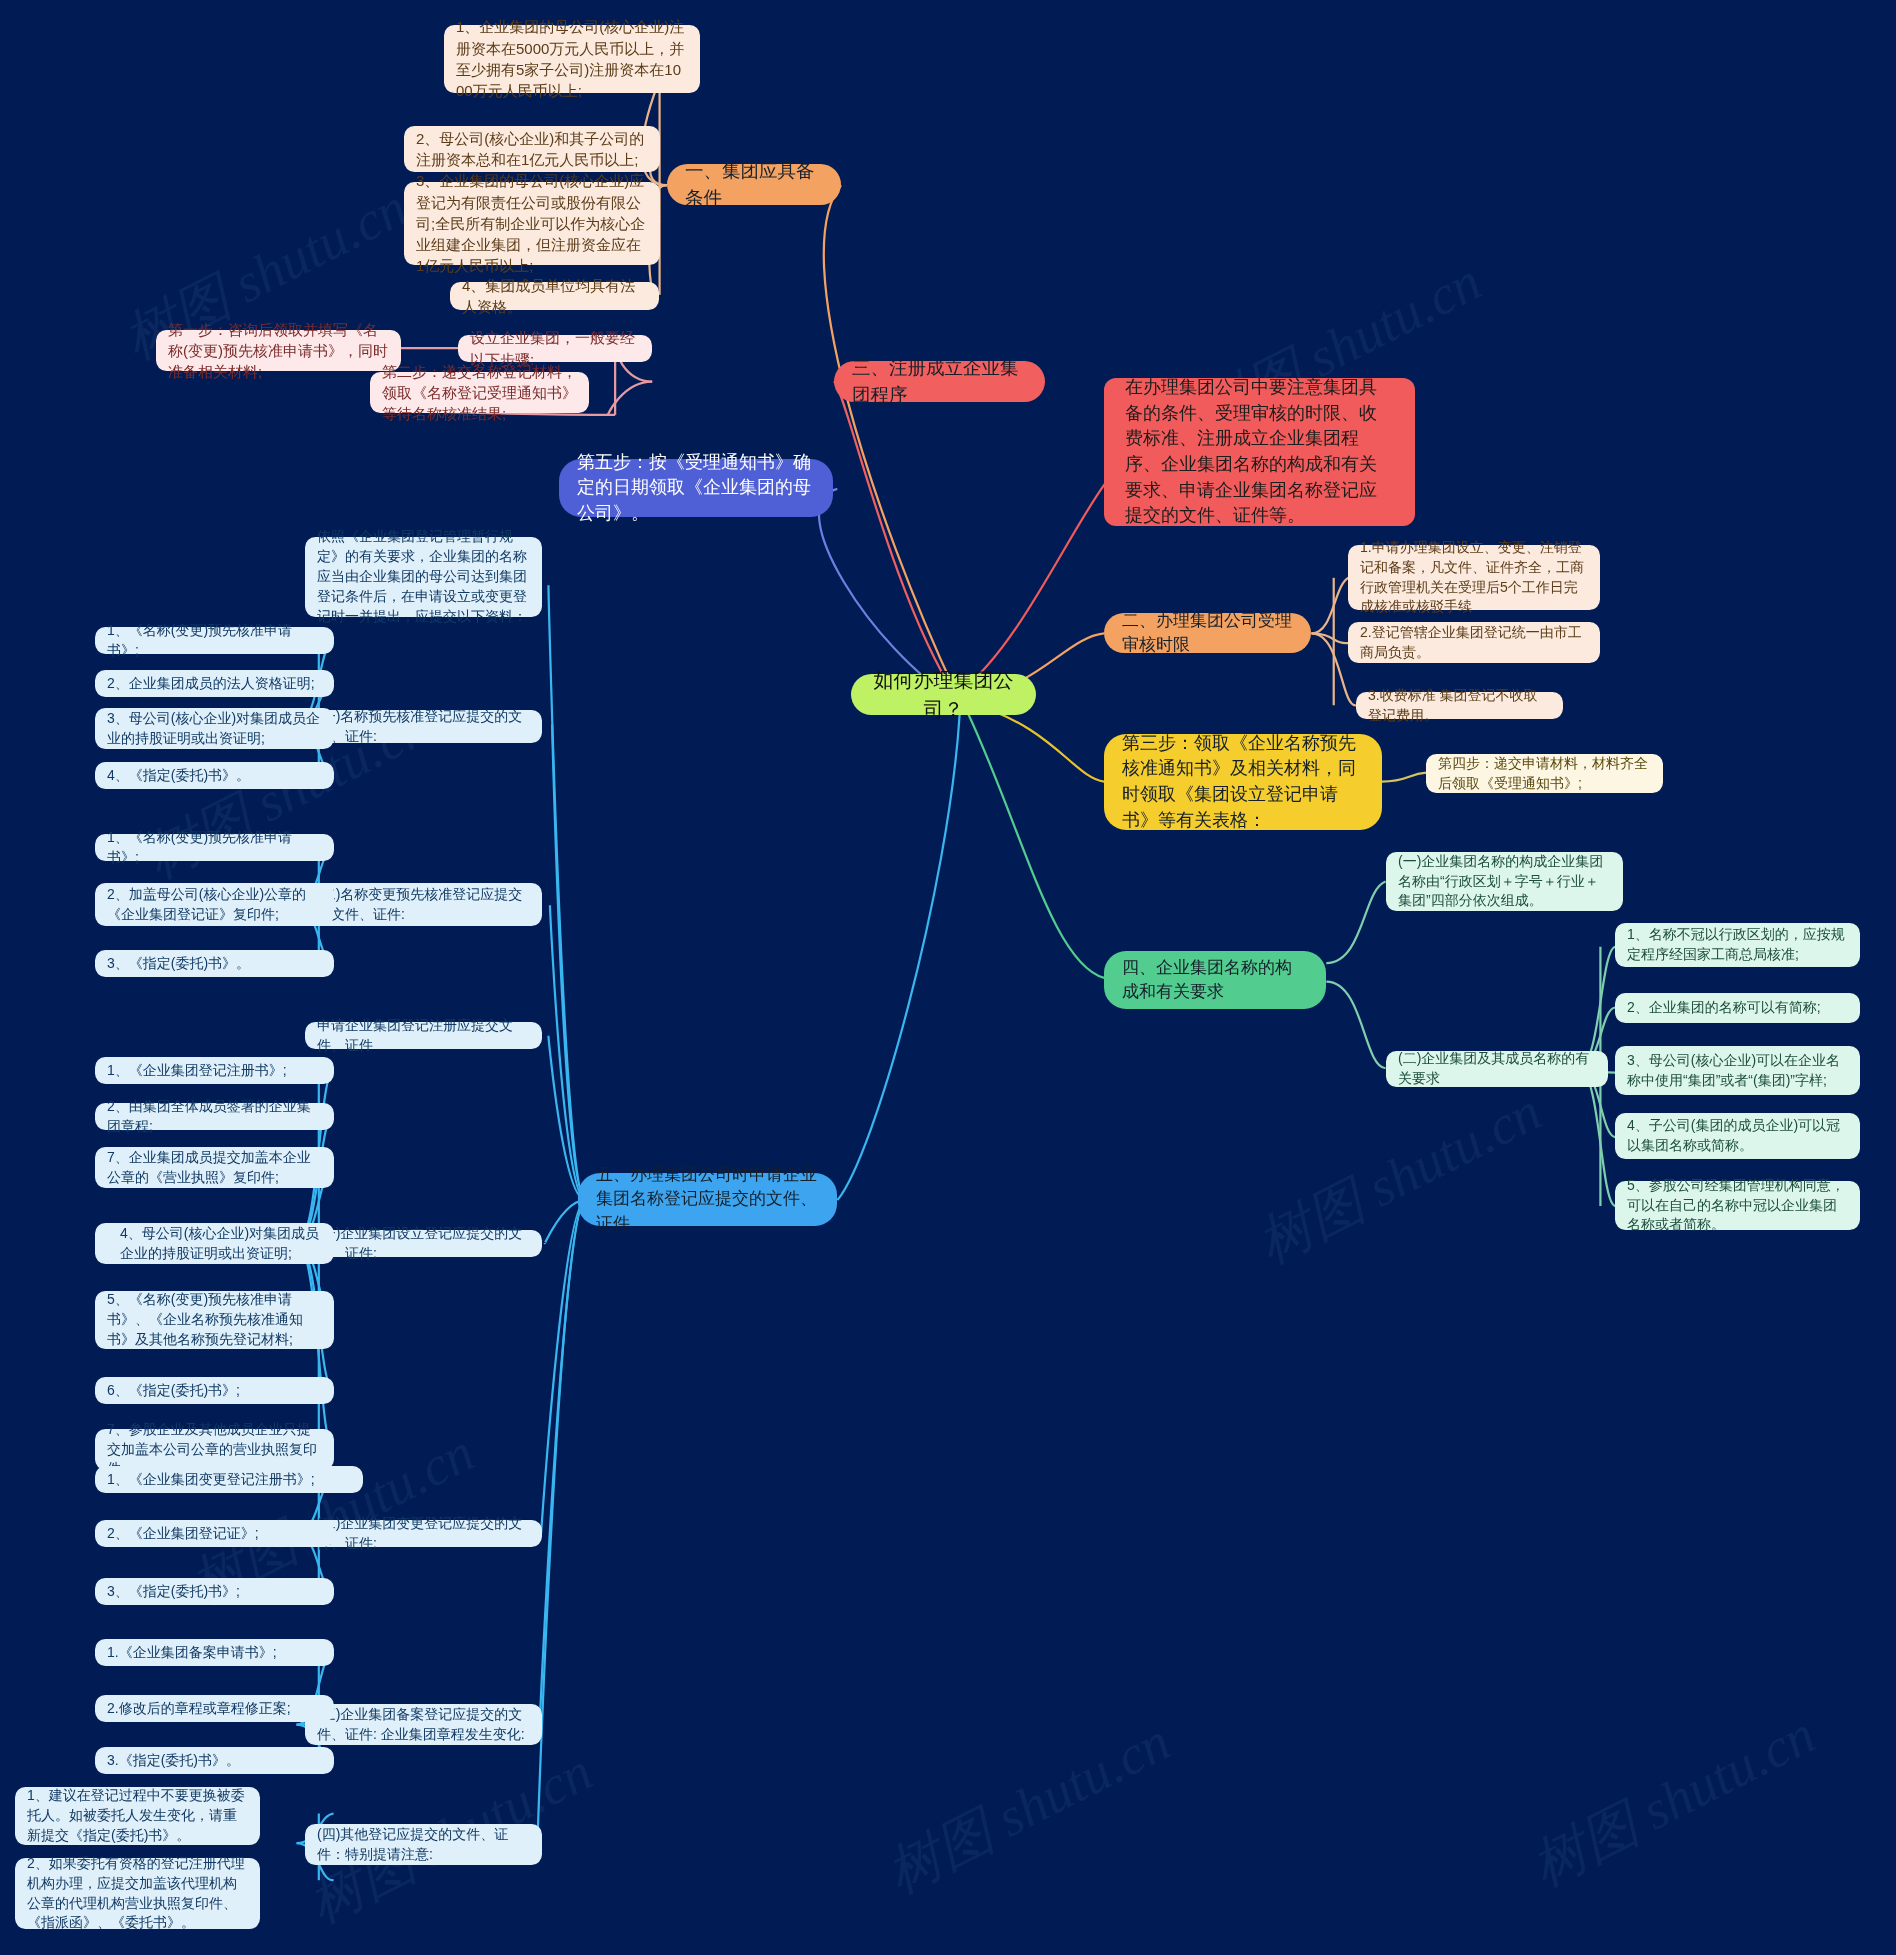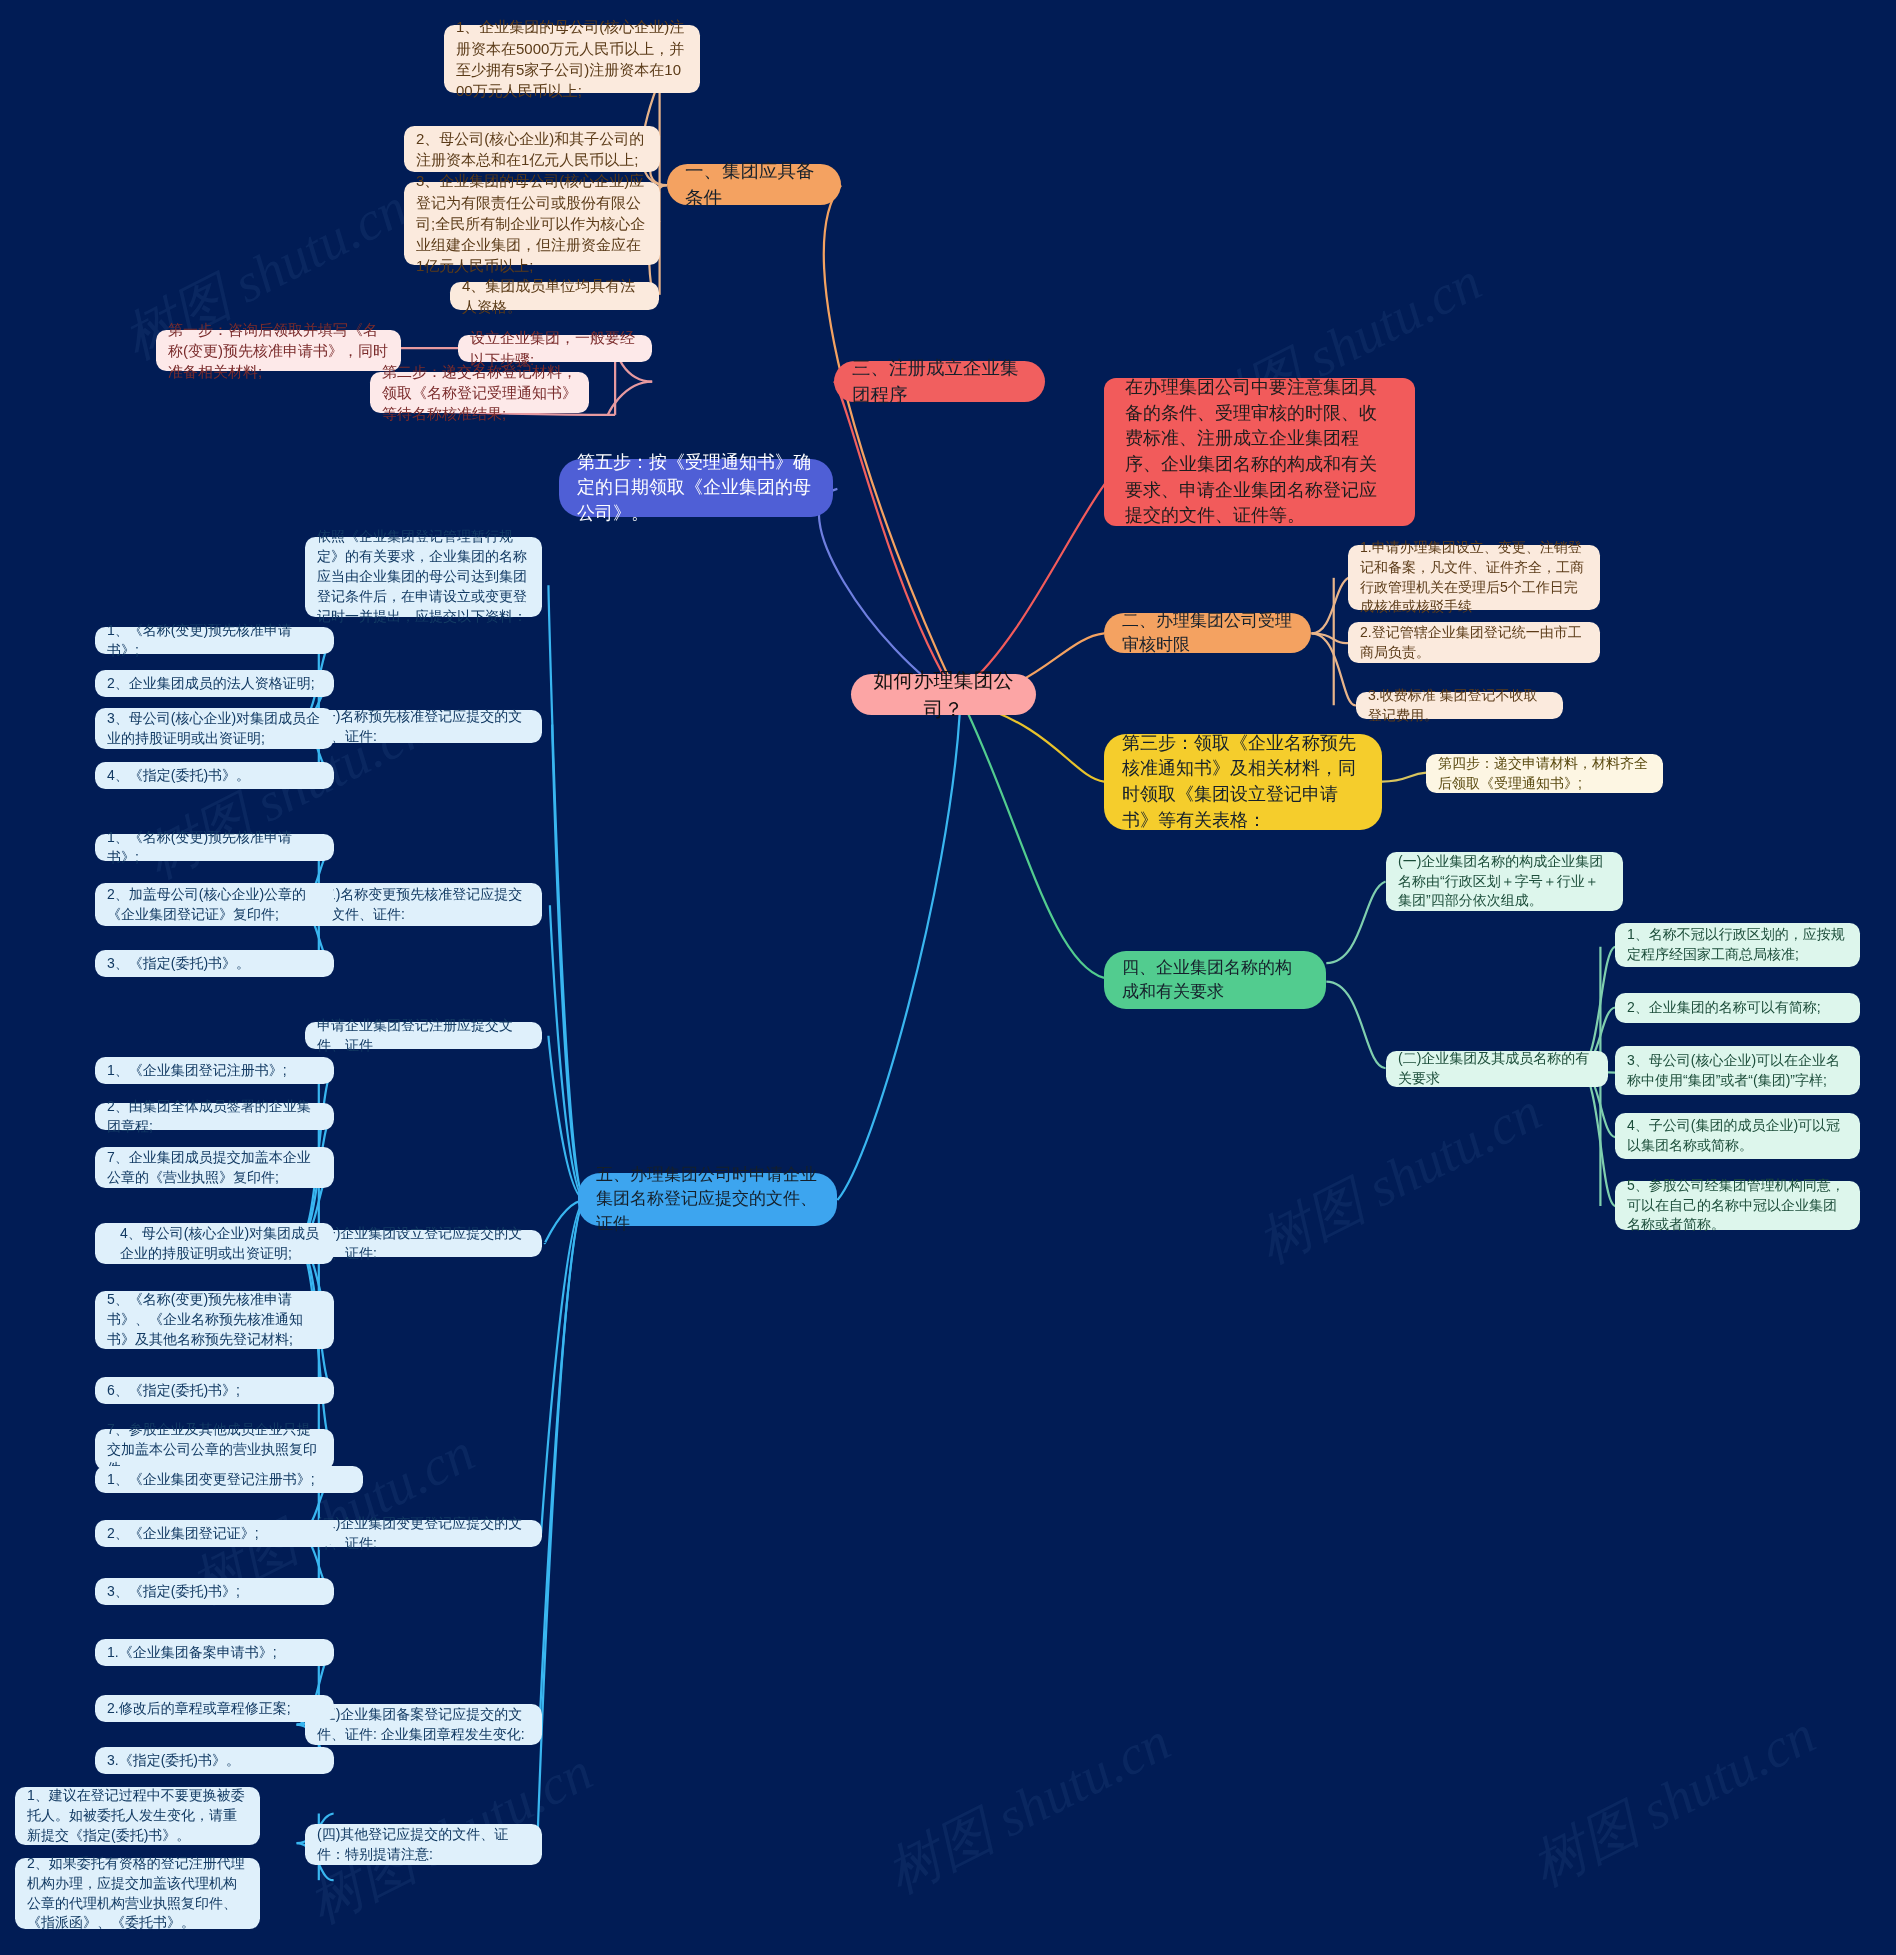--- a/index.html
+++ b/index.html
@@ -20,21 +20,21 @@
   #edges{position:absolute;left:0;top:0;z-index:2;}
   .node{
     position:absolute;z-index:3;box-sizing:border-box;
     display:flex;align-items:center;
     line-height:1.42;word-break:break-all;
   }
   .node span{display:block;width:100%;}
 
   
   .root{
-    background:#fca5a5;color:#111;border-radius:25px;
+    background:#bef264;color:#111;border-radius:25px;
     font-size:20px;justify-content:center;text-align:center;
     padding:9px 19px;
   }
   .lvl1{
     border-radius:22px;font-size:18.5px;padding:10.4px 18px;color:#15202b;
   }
   .l1-orange{background:#f4a261;}
   .l1-red{background:#f15f5f;}
   .l1-yellow{background:#f5cd2c;}
   .l1-green{background:#52cc8f;}

